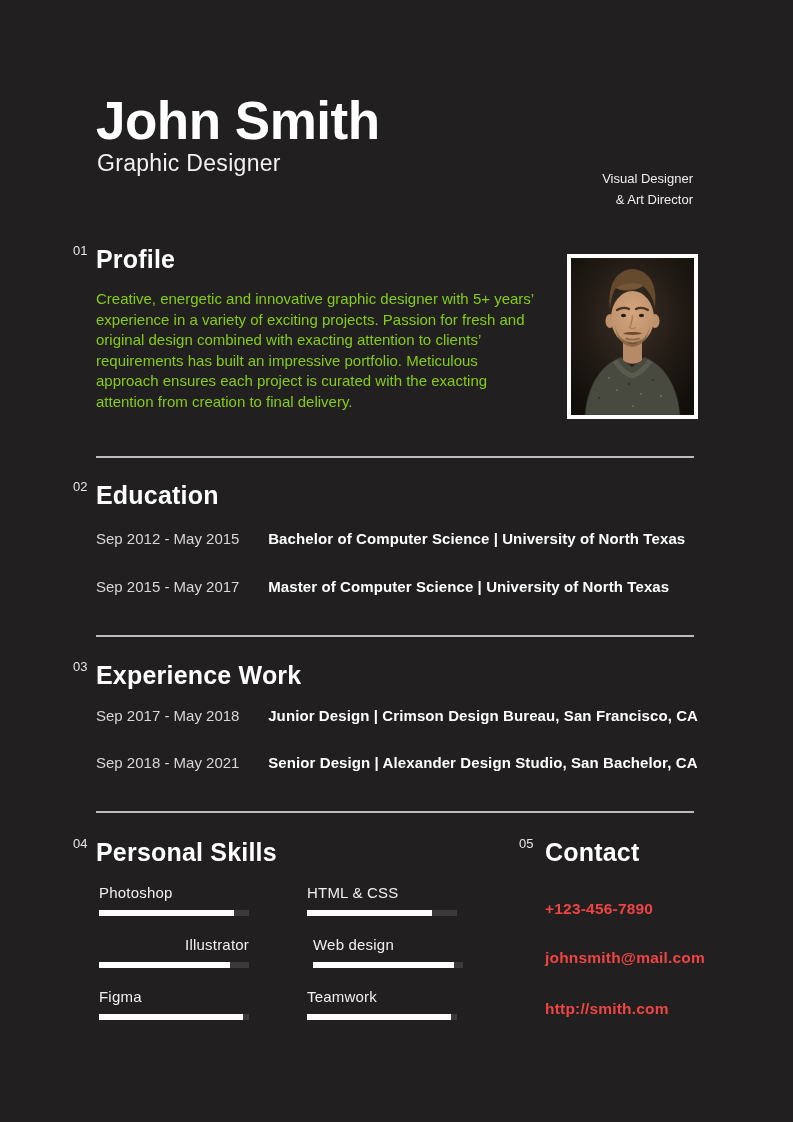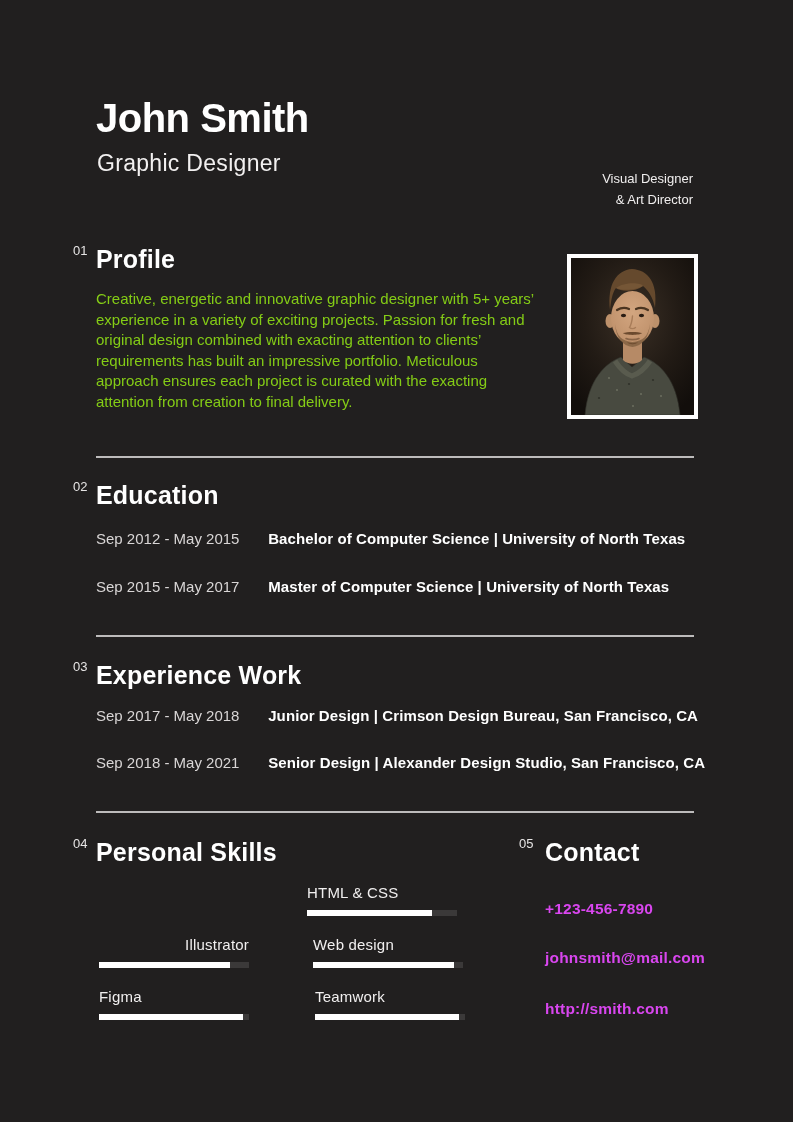--- a/index.html
+++ b/index.html
@@ -5,21 +5,21 @@
   html,body{margin:0;padding:0;}
   body{
     width:793px;height:1122px;
     background:#211f1f;
     font-family:"Liberation Sans", sans-serif;
     overflow:hidden;
   }
   .page{position:relative;width:793px;height:1122px;background:#211f1f;color:#fff;}
 
   
-  .name{position:absolute;left:96px;top:96px;font-size:40px;font-weight:700;color:#ffffff;letter-spacing:-0.5px;white-space:nowrap;}
+  .name{position:absolute;left:96px;top:90px;font-size:53px;font-weight:700;color:#ffffff;letter-spacing:-0.5px;white-space:nowrap;}
   .job-title{position:absolute;left:97px;top:150px;font-size:23px;font-weight:400;color:#f2f0f0;letter-spacing:0.3px;}
   .tagline{position:absolute;right:100px;top:168px;text-align:right;font-size:13px;line-height:21px;color:#f0eeee;font-weight:400;}
 
   
   .sec-num{position:absolute;font-size:13px;color:#e6e4e4;font-weight:400;}
   .sec-title{position:absolute;font-size:25px;font-weight:700;color:#ffffff;letter-spacing:0.2px;white-space:nowrap;}
 
   
   .profile-body{
     position:absolute;left:96px;top:289px;width:440px;
@@ -41,21 +41,21 @@
   .t-dates{display:inline-block;width:168px;color:#d9d6d6;font-weight:400;}
   .t-detail{color:#ffffff;font-weight:700;letter-spacing:0.1px;}
 
   
   .skill{position:absolute;width:150px;}
   .skill-label{font-size:15px;color:#f1efef;font-weight:400;letter-spacing:0.2px;}
   .skill-track{margin-top:9px;width:100%;height:6px;background:#3b3939;}
   .skill-fill{height:6px;background:#ffffff;}
 
   
-  .contact-item{position:absolute;left:545px;font-size:15.5px;font-weight:600;color:#d946ef;letter-spacing:0.2px;white-space:nowrap;}
+  .contact-item{position:absolute;left:545px;font-size:15.5px;font-weight:600;color:#ef4444;letter-spacing:0.2px;white-space:nowrap;}
 </style>
 </head>
 <body>
 
 <div class="page">
 
   <div class="name">John Smith</div>
   <div class="job-title">Graphic Designer</div>
   <div class="tagline">
     <div>Visual Designer</div>
@@ -135,28 +135,34 @@
   <div class="divider" style="top:635px;"></div>
 
   <div class="sec-num" style="left:73px;top:659px;">03</div>
   <div class="sec-title" style="left:96px;top:661px;">Experience Work</div>
   <div class="t-row" style="top:707px;">
     <span class="t-dates">Sep 2017 - May 2018</span>
     <span class="t-detail">Junior Design | Crimson Design Bureau, San Francisco, CA</span>
   </div>
   <div class="t-row" style="top:754px;">
     <span class="t-dates">Sep 2018 - May 2021</span>
-    <span class="t-detail">Senior Design | Alexander Design Studio, San Francisco, CA</span>
+    <span class="t-detail">Senior Design | Alexander Design Studio, San Bachelor, CA</span>
   </div>
 
   <div class="divider" style="top:811px;"></div>
 
   <div class="sec-num" style="left:73px;top:836px;">04</div>
   <div class="sec-title" style="left:96px;top:838px;">Personal Skills</div>
 
+  <div class="skill" style="left:99px;top:884px;">
+    <div class="skill-label">Photoshop</div>
+    <div class="skill-track">
+        <div class="skill-fill" style="width: 90%;"></div>
+      </div>
+  </div>
   <div class="skill" style="left:99px;top:936px;text-align:right;">
     <div class="skill-label">Illustrator</div>
     <div class="skill-track">
         <div class="skill-fill" style="width: 87%;"></div>
       </div>
   </div>
   <div class="skill" style="left:99px;top:988px;">
     <div class="skill-label">Figma</div>
     <div class="skill-track">
         <div class="skill-fill" style="width: 96%;"></div>
@@ -168,21 +174,21 @@
     <div class="skill-track">
         <div class="skill-fill" style="width: 83%;"></div>
       </div>
   </div>
   <div class="skill" style="left:313px;top:936px;">
     <div class="skill-label">Web design</div>
     <div class="skill-track">
         <div class="skill-fill" style="width: 94%;"></div>
       </div>
   </div>
-  <div class="skill" style="left:307px;top:988px;margin-left:8px;">
+  <div class="skill" style="left:307px;top:988px;">
     <div class="skill-label">Teamwork</div>
     <div class="skill-track">
         <div class="skill-fill" style="width: 96%;"></div>
       </div>
   </div>
 
   <div class="sec-num" style="left:519px;top:836px;">05</div>
   <div class="sec-title" style="left:545px;top:838px;">Contact</div>
   <div class="contact-item" style="top:900px;">+123-456-7890</div>
   <div class="contact-item" style="top:949px;">johnsmith@mail.com</div>

